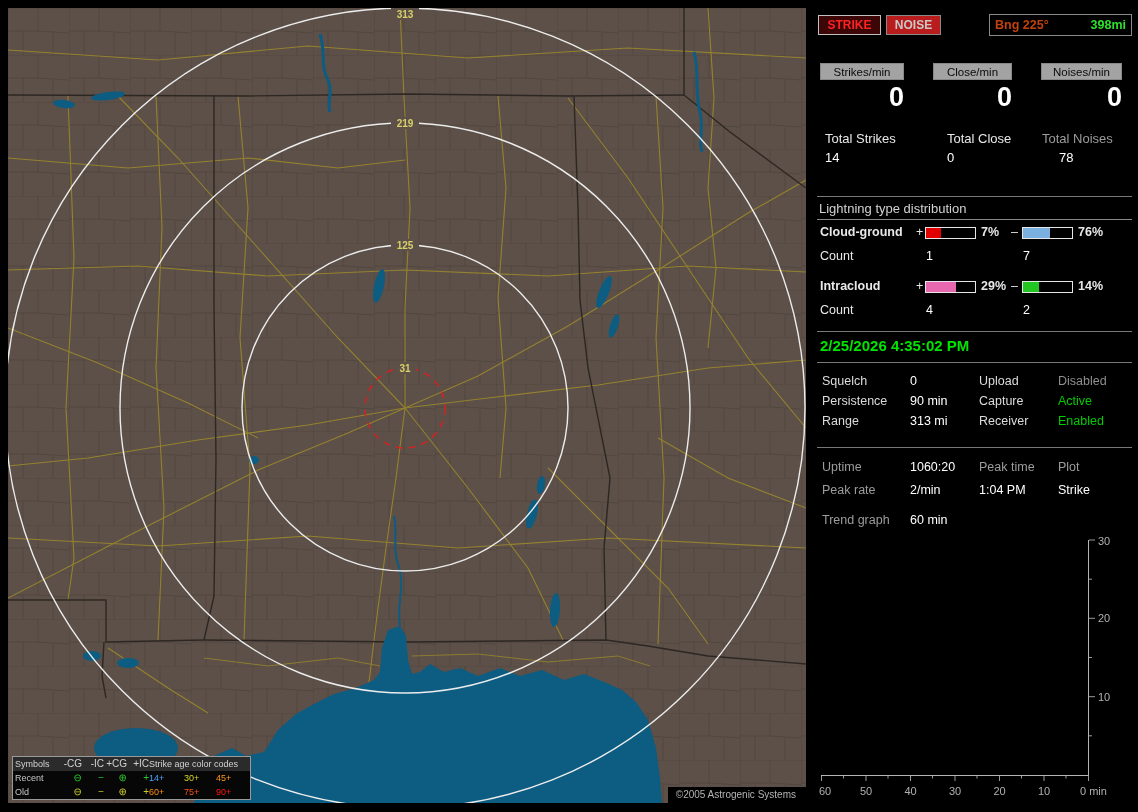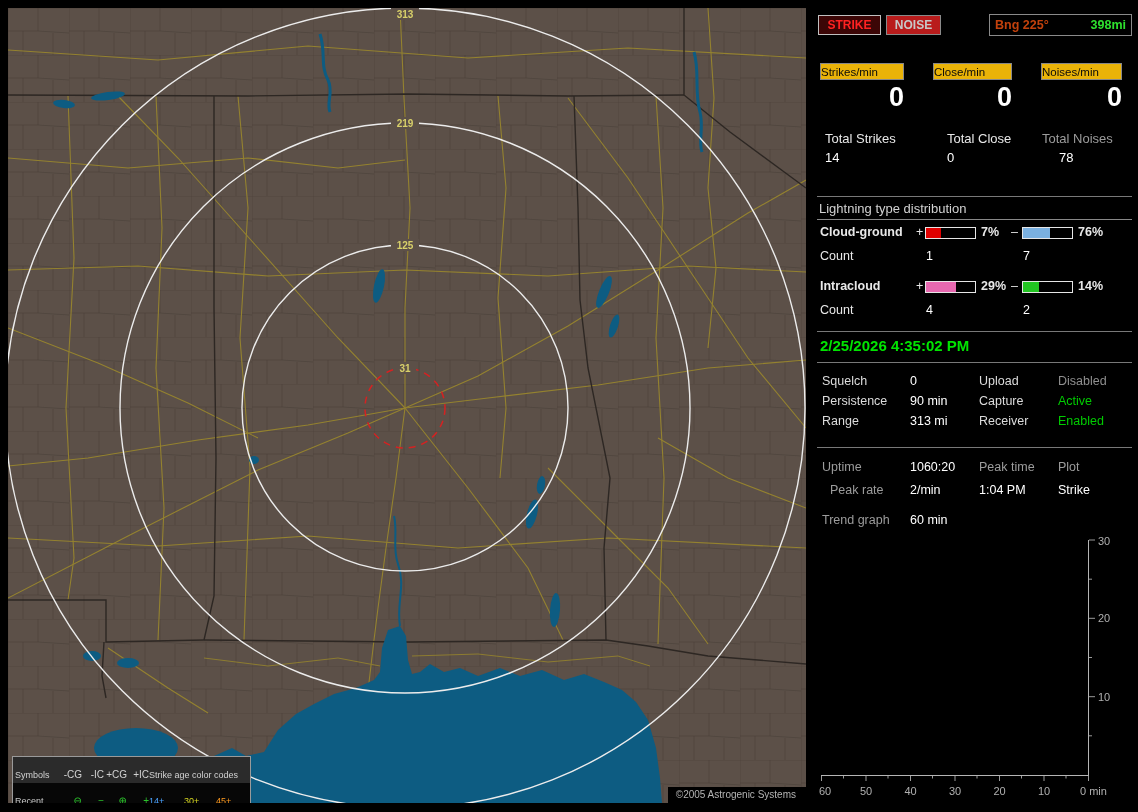--- a/index.html
+++ b/index.html
@@ -8,21 +8,21 @@
   .screen{position:absolute;inset:0;background:#000}
 
   
   .map{position:absolute;left:8px;top:8px;width:798px;height:795px;background:#5c5048;overflow:hidden}
   .map svg.mapsvg{position:absolute;inset:0;display:block}
 
   
   .legend{position:absolute;left:4px;top:748px;width:239px;background:#070707;border:1px solid #9a9a9a;
           font-size:9px;color:#c6c6c6}
   .lg-row{display:grid;grid-template-columns:44px 23px 22px 23px 22px 35px 32px 30px;align-items:center;
-          height:14px;padding:13px 2px;white-space:nowrap}
+          height:14px;padding:1px 2px;white-space:nowrap}
   .lg-head{background:#2b2b2b;color:#d2d2d2}
   .lg-agehead{grid-column:6 / span 3}
   .lg-sym{text-align:right;font-size:10px;line-height:10px}
   .sym-recent{color:#2cc42c}
   .sym-old{color:#c9c92a}
   .age-15{color:#4aa2ff}.age-30{color:#d6d621}.age-45{color:#ff9a1e}
   .age-60{color:#ff8c12}.age-75{color:#ff4f10}.age-90{color:#ff1414}
 
   .copyright{position:absolute;right:0;bottom:0;background:#000;color:#b4b4b4;
              font-size:10px;padding:2px 10px 3px 8px;white-space:nowrap}
@@ -36,21 +36,21 @@
 
   .btn{display:block;text-align:center;font-weight:bold;font-size:12px;line-height:18px;cursor:default}
   .btn-strike{background:#3c0606;color:#ff2222;border:1px solid #c0c0c0}
   .btn-noise{background:#b91c1c;color:#c8c8c8;border:1px solid #8a8a8a}
 
   .bng-box{display:flex;justify-content:space-between;align-items:center;border:1px solid #8a8a8a;
            background:#000;padding:0 5px;height:22px}
   .bng-label{color:#c2410c;font-weight:bold;font-size:12.5px}
   .bng-value{color:#2ee02e;font-weight:bold;font-size:12.5px}
 
-  .chip{background:#eab308;color:#0a0a0a;font-size:11.5px;text-align:left;line-height:17px;
+  .chip{background:#a3a3a3;color:#0a0a0a;font-size:11.5px;text-align:center;line-height:17px;
         height:17px;border:1px solid #888;cursor:default}
   .bigzero{font-size:27px;font-weight:bold;color:#fff;text-align:right;line-height:30px}
   .totlbl{font-size:13px}
   .totval{font-size:13px;color:#fff;text-align:left}
 
   .hr{position:absolute;left:4px;right:6px;height:0;border-top:1px solid #787878}
   .dist-title{color:#d2d2d2;font-size:13px;border-bottom:1px solid #888;padding:0 0 3px 2px}
 
   .bar{position:absolute;width:51px;height:12px;border:1px solid #e6e6e6;background:#000}
   .bar > span{display:block;height:100%}
@@ -276,21 +276,21 @@
     <div class="pabs stlbl" style="left:166px;top:414px">Receiver</div>
     <div class="pabs stval" style="left:245px;top:414px" data-state="active">Enabled</div>
 
     <div class="hr" style="top:447px"></div>
 
     <div class="pabs gray" style="left:9px;top:460px">Uptime</div>
     <div class="pabs wht" style="left:97px;top:460px">1060:20</div>
     <div class="pabs gray" style="left:166px;top:460px">Peak time</div>
     <div class="pabs gray" style="left:245px;top:460px">Plot</div>
 
-    <div class="pabs gray" style="left:17px;top:483px">Peak rate</div>
+    <div class="pabs gray" style="left:9px;top:483px">Peak rate</div>
     <div class="pabs wht" style="left:97px;top:483px">2/min</div>
     <div class="pabs wht" style="left:166px;top:483px">1:04 PM</div>
     <div class="pabs wht" style="left:245px;top:483px">Strike</div>
 
     <div class="pabs gray" style="left:9px;top:513px">Trend graph</div>
     <div class="pabs wht" style="left:97px;top:513px">60 min</div>
 
     <svg class="graph" viewBox="0 0 312 272">
       <g stroke="#b5b5b5" stroke-width="1">
         <line x1="267.5" y1="3" x2="267.5" y2="238.5"></line>

